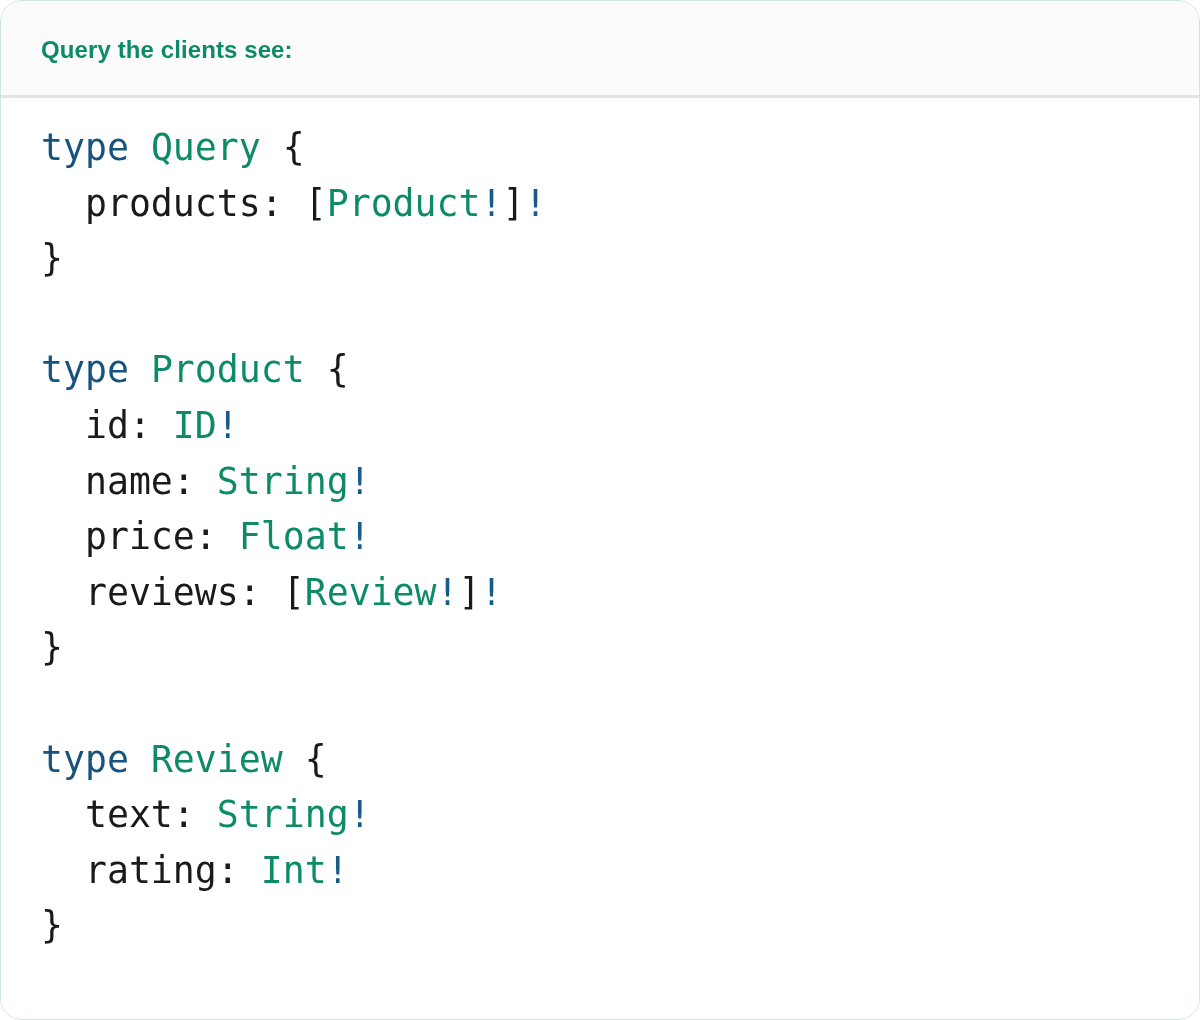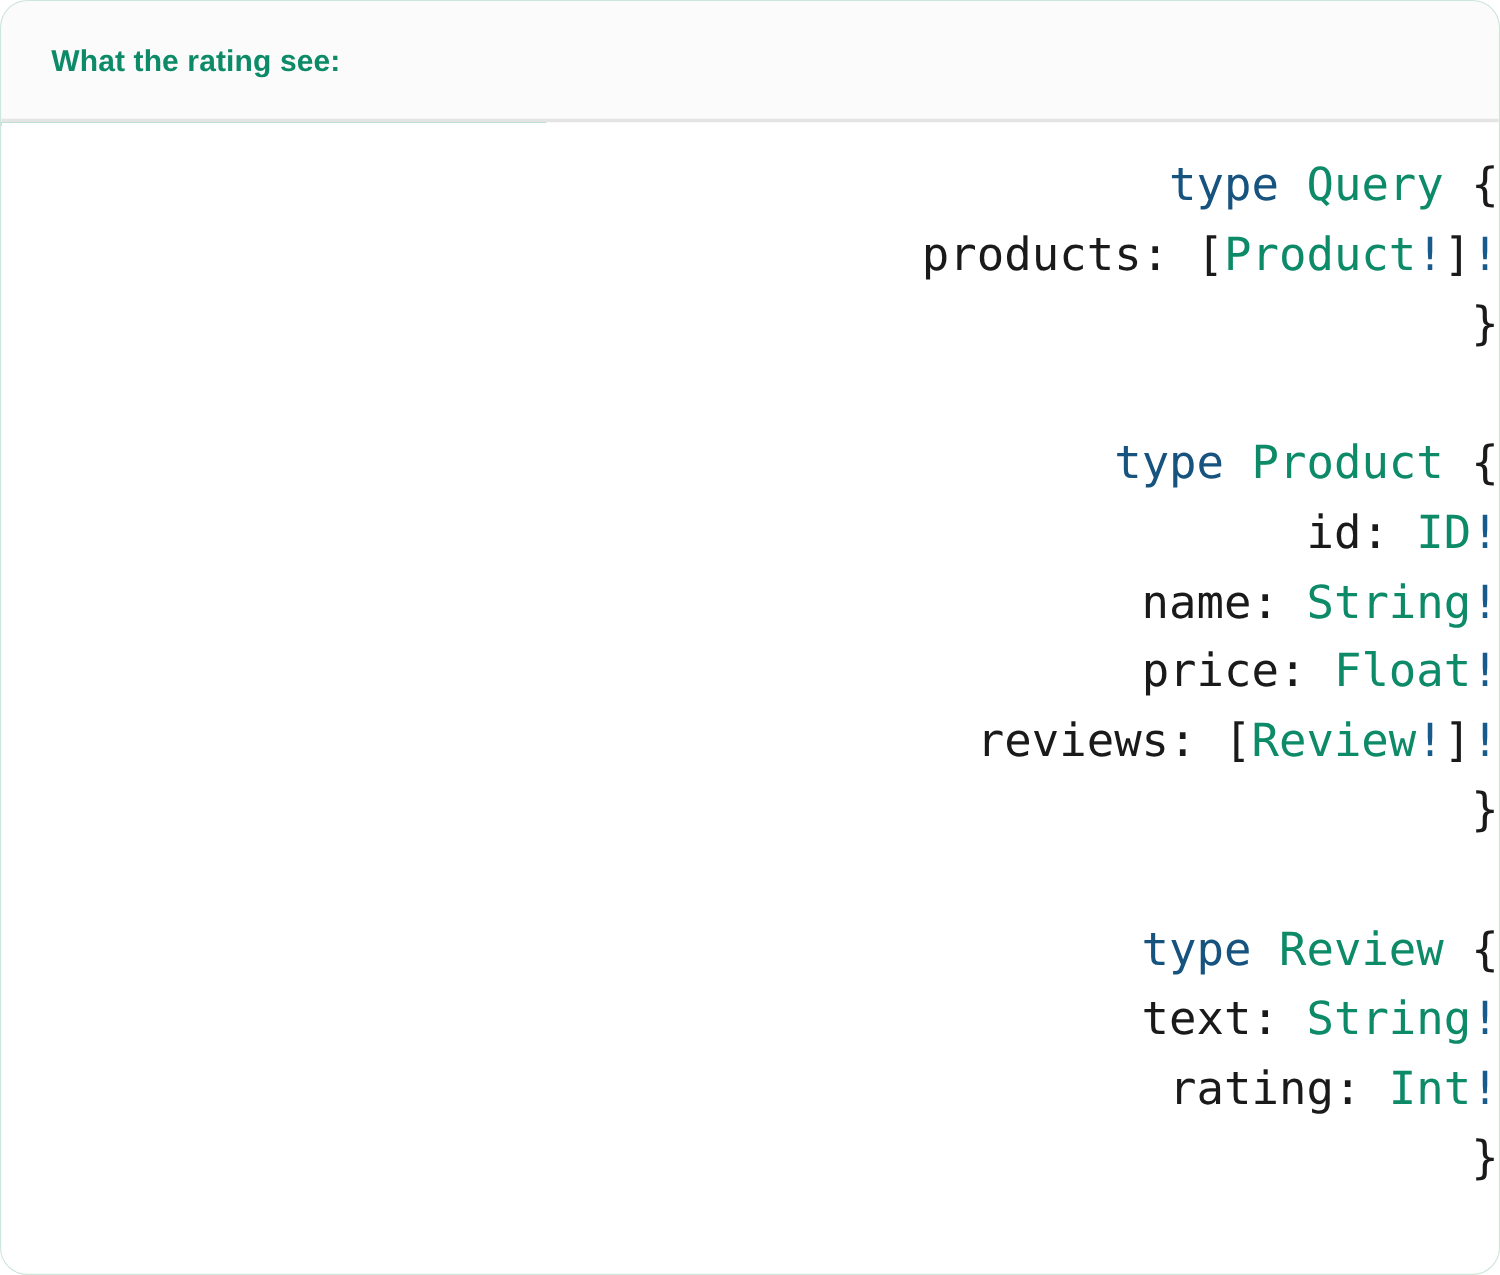--- a/index.html
+++ b/index.html
@@ -63,39 +63,38 @@
 
   pre.code {
     margin: 0;
     padding: 0 0 0 40px;
     font-family: "DejaVu Sans Mono", "Liberation Mono", monospace;
     font-size: 36.5px;
     line-height: 55.6px;
     white-space: pre;
     color: #1a1a1a;
     font-weight: 500;
-    text-align: right;
     -webkit-font-smoothing: antialiased;
   }
 
   .ln { display: block; height: 55.6px; }
 
   .kw   { color: #17537f; }  
   .tn   { color: #0d8a68; }  
   .bang { color: #175a8c; }  
   .pn   { color: #1a1a1a; }  
 </style>
 </head>
 <body>
 
 <div class="card">
 
   <div class="tabbar">
     <div class="tab">
-      <span class="tab-label">What the rating see:</span>
+      <span class="tab-label">Query the clients see:</span>
     </div>
   </div>
 
   <div class="codewrap">
     <pre class="code" id="code-block"><span class="ln"><span class="kw">type</span><span class="pn"> </span><span class="tn">Query</span><span class="pn"> {</span></span><span class="ln"><span class="pn">  products: [</span><span class="tn">Product</span><span class="bang">!</span><span class="pn">]</span><span class="bang">!</span></span><span class="ln"><span class="pn">}</span></span><span class="ln">&nbsp;</span><span class="ln"><span class="kw">type</span><span class="pn"> </span><span class="tn">Product</span><span class="pn"> {</span></span><span class="ln"><span class="pn">  id: </span><span class="tn">ID</span><span class="bang">!</span></span><span class="ln"><span class="pn">  name: </span><span class="tn">String</span><span class="bang">!</span></span><span class="ln"><span class="pn">  price: </span><span class="tn">Float</span><span class="bang">!</span></span><span class="ln"><span class="pn">  reviews: [</span><span class="tn">Review</span><span class="bang">!</span><span class="pn">]</span><span class="bang">!</span></span><span class="ln"><span class="pn">}</span></span><span class="ln">&nbsp;</span><span class="ln"><span class="kw">type</span><span class="pn"> </span><span class="tn">Review</span><span class="pn"> {</span></span><span class="ln"><span class="pn">  text: </span><span class="tn">String</span><span class="bang">!</span></span><span class="ln"><span class="pn">  rating: </span><span class="tn">Int</span><span class="bang">!</span></span><span class="ln"><span class="pn">}</span></span></pre>
   </div>
 
 </div>
 
 </body></html>

